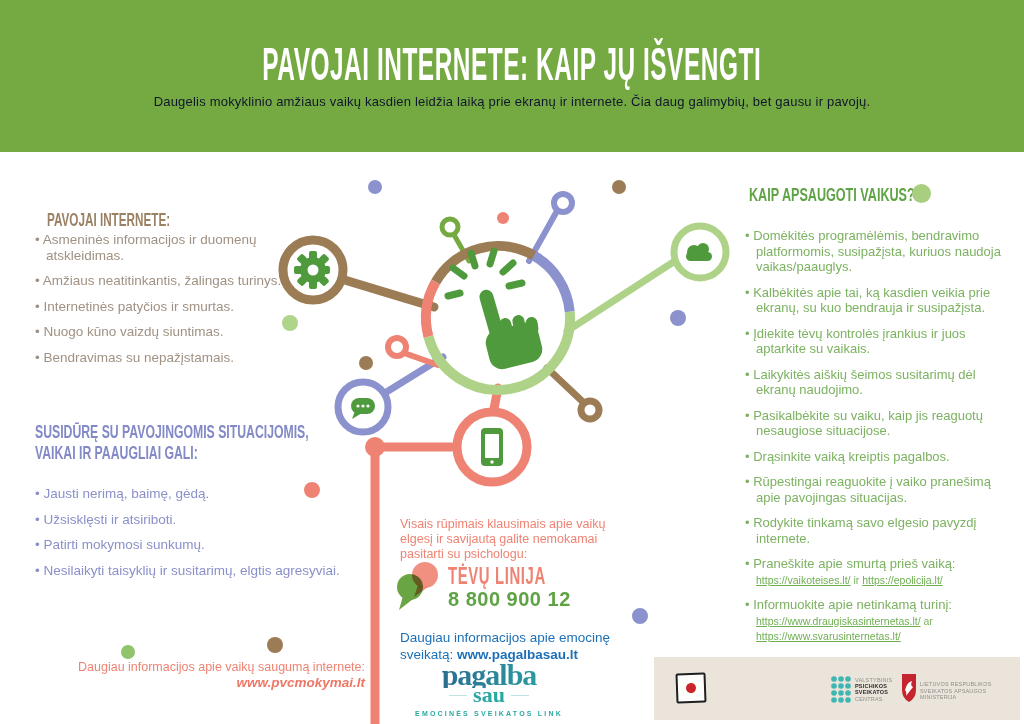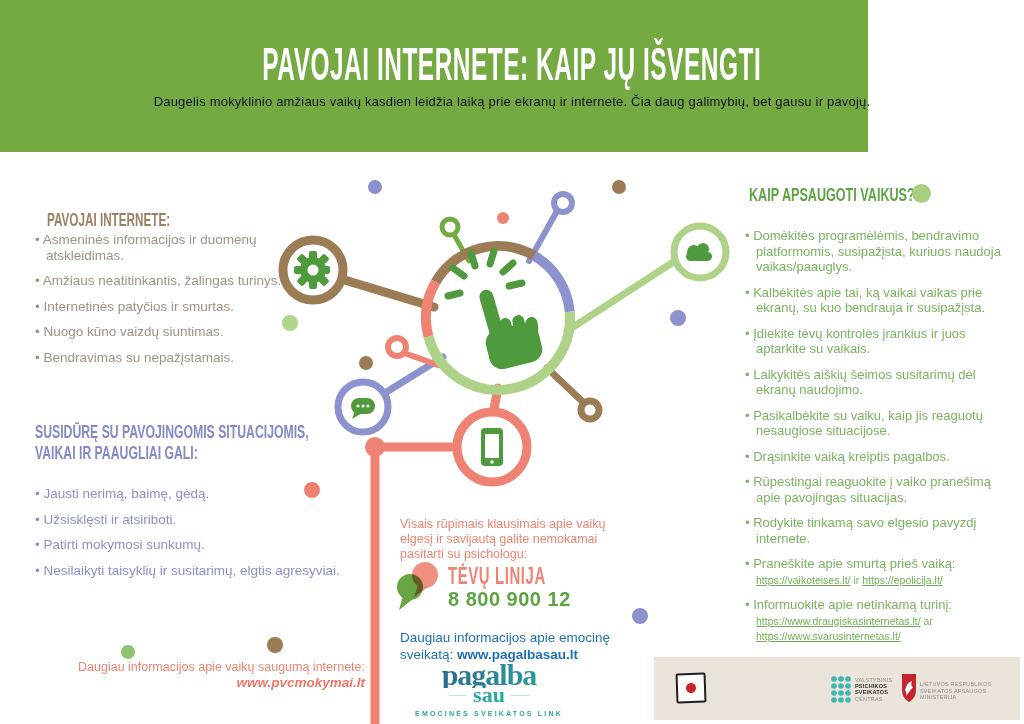--- a/index.html
+++ b/index.html
@@ -1,19 +1,19 @@
 <!DOCTYPE html>
 <html><head>
 <meta charset="utf-8">
 <style>
   html,body{margin:0;padding:0;}
   body{width:1024px;height:724px;position:relative;background:#ffffff;
        font-family:"Liberation Sans",sans-serif;overflow:hidden;}
   
-  .band{position:absolute;left:0;top:0;width:848px;height:152px;background:#75aa42;padding-left:20px;}
+  .band{position:absolute;left:0;top:0;width:1024px;height:152px;background:#75aa42;}
   .band-title{position:absolute;left:0;top:36px;width:1024px;text-align:center;
               color:#ffffff;font-weight:bold;font-size:47px;letter-spacing:1px;white-space:nowrap;}
   .band-title .sq{display:inline-block;transform:scaleX(.52);transform-origin:center;}
   .band-sub{position:absolute;left:0;top:94px;width:1024px;text-align:center;
             color:#0f172a;font-size:13px;letter-spacing:.2px;}
   
   .cond{display:inline-block;transform-origin:left center;white-space:nowrap;font-weight:bold;}
   .h1-brown{position:absolute;left:35px;top:198px;font-size:18px;color:#9b8164;}
   .h1-purple{position:absolute;left:35px;top:422px;font-size:18px;color:#8289c6;line-height:21px;}
   .h1-green{position:absolute;left:745px;top:181px;font-size:18px;color:#5ea344;}
@@ -214,21 +214,21 @@
   <li>Nesilaikyti taisyklių ir susitarimų, elgtis agresyviai.</li>
 </ul>
 
 <h2 class="h1-green" style="margin:4px;">
   <span class="cond sx70">KAIP APSAUGOTI VAIKUS?</span>
 </h2>
 <div class="heading-dot"></div>
 
 <ul class="blist l-tips">
   <li>Domėkitės programėlėmis, bendravimo platformomis, susipažįsta, kuriuos naudoja vaikas/paauglys.</li>
-  <li>Kalbėkitės apie tai, ką vaikai vaikas prie ekranų, su kuo bendrauja ir susipažįsta.</li>
+  <li>Kalbėkitės apie tai, ką kasdien veikia prie ekranų, su kuo bendrauja ir susipažįsta.</li>
   <li>Įdiekite tėvų kontrolės įrankius ir juos aptarkite su vaikais.</li>
   <li>Laikykitės aiškių šeimos susitarimų dėl ekranų naudojimo.</li>
   <li>Pasikalbėkite su vaiku, kaip jis reaguotų nesaugiose situacijose.</li>
   <li>Drąsinkite vaiką kreiptis pagalbos.</li>
   <li>Rūpestingai reaguokite į vaiko pranešimą apie pavojingas situacijas.</li>
   <li>Rodykite tinkamą savo elgesio pavyzdį internete.</li>
   <li>
     <span>Praneškite apie smurtą prieš vaiką:</span><br>
     <span class="linkline">
       <a class="glink">https://vaikoteises.lt/</a>

